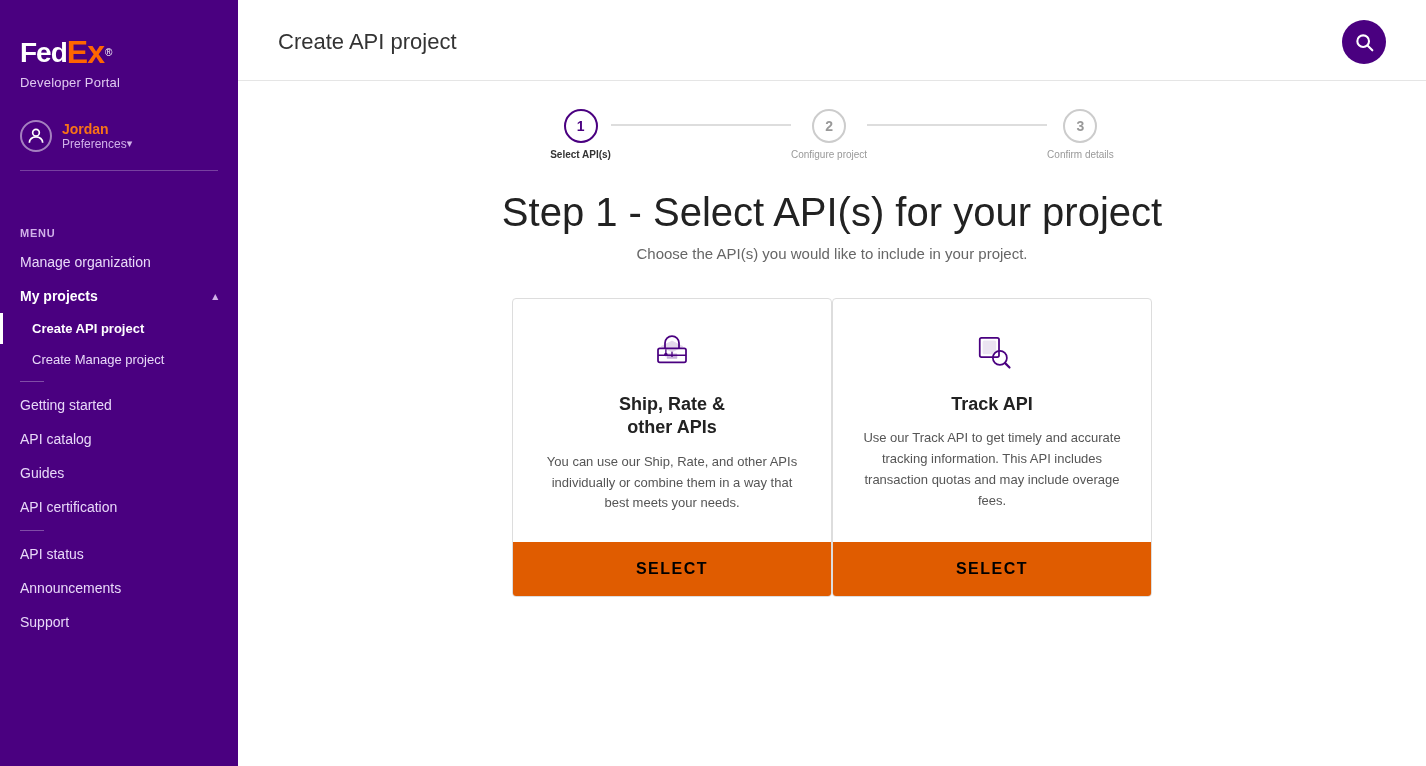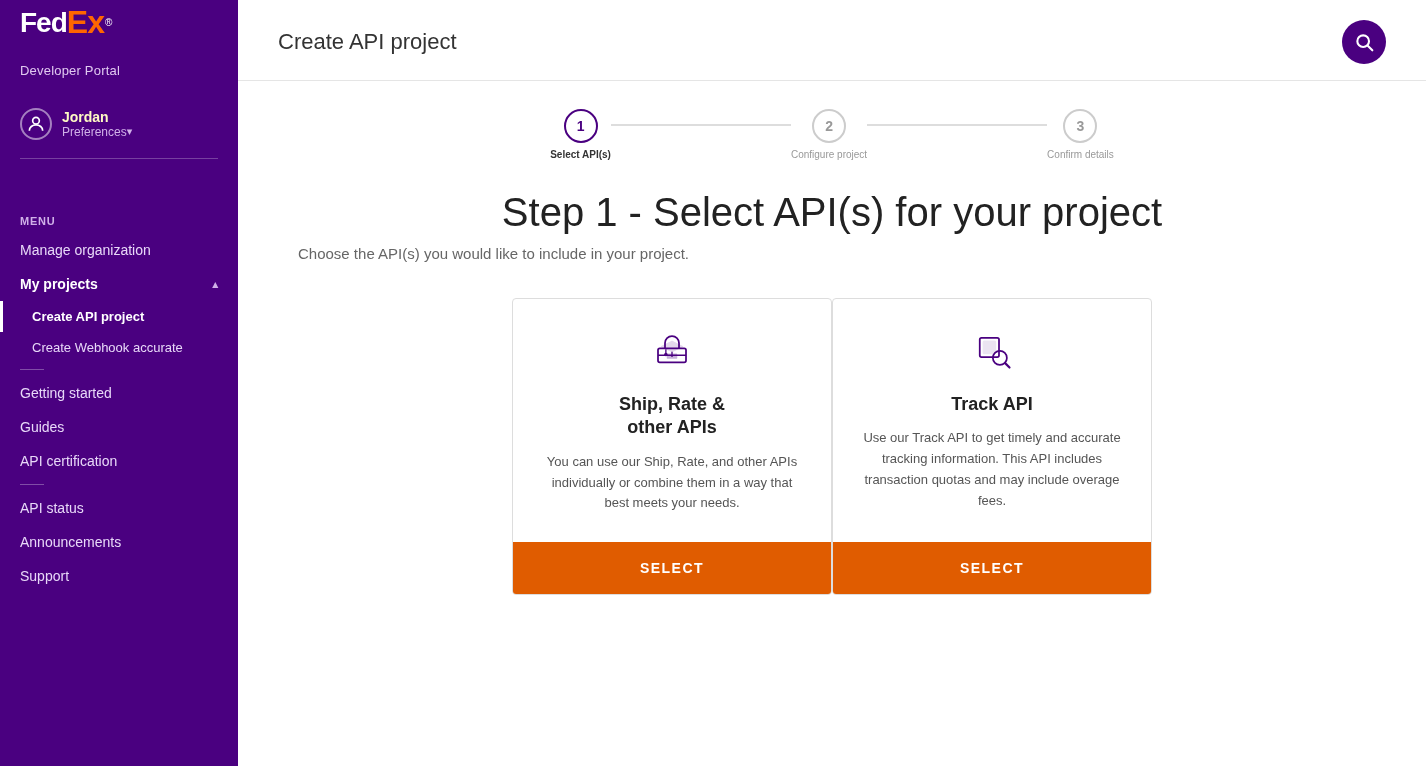--- a/index.html
+++ b/index.html
@@ -10,21 +10,21 @@
       width: 238px;
       min-width: 238px;
       background: #4a0080;
       color: white;
       display: flex;
       flex-direction: column;
       height: 766px;
       overflow-y: auto;
     }
     #sidebar-logo {
-      padding: 4px 20px 16px 20px;
+      padding: 34px 20px 16px 20px;
       display: flex;
       flex-direction: column;
       justify-content: center;
     }
     .fedex-logo {
       display: flex;
       align-items: center;
       margin-bottom: 4px;
     }
     .fedex-fed {
@@ -41,21 +41,21 @@
     }
     .fedex-reg {
       font-size: 10px;
       color: white;
       vertical-align: super;
       margin-left: 1px;
     }
     .dev-portal-label {
       font-size: 13px;
       color: #e0c8f0;
-      margin-top: 18px;
+      margin-top: 0;
       letter-spacing: 0.2px;
     }
 
     .sidebar-user {
       padding: 14px 20px 10px 20px;
       display: flex;
       align-items: center;
       gap: 10px;
     }
     .user-avatar {
@@ -67,21 +67,21 @@
       font-size: 16px;
       color: white;
     }
     .user-info {
       display: flex;
       flex-direction: column;
     }
     .user-name {
       font-size: 14px;
       font-weight: 600;
-      color: #fef9c3;
+      color: #f97316;
     }
     .user-prefs {
       display: flex;
       align-items: flex-start;
       gap: 0;
       font-size: 12px;
       color: #d0b0e8;
       cursor: pointer;
     }
     .sidebar-divider {
@@ -225,20 +225,21 @@
     .step-heading {
       font-size: 40px;
       font-weight: 300;
       color: #222;
       text-align: center;
       margin-bottom: 10px;
     }
     .step-subtext {
       font-size: 15px;
       color: #666;
+      text-align: center;
       margin-bottom: 36px;
     }
 
     
     .cards-row {
       display: flex;
       justify-content: center;
     }
     .api-card {
       width: 320px;
@@ -277,23 +278,23 @@
       margin-bottom: 28px;
     }
     .card-select-btn {
       width: calc(100% + 56px);
       margin-left: -28px;
       margin-right: -28px;
       padding: 18px 0;
       background: #e05c00;
       border: none;
       cursor: pointer;
-      font-size: 14px;
+      font-size: 16px;
       font-weight: 700;
-      color: #ffffff;
+      color: #000000;
       letter-spacing: 1.5px;
       text-align: center;
     }
   </style>
 </head>
 <body>
 
 <div id="sidebar">
   <div id="sidebar-logo">
     <div class="fedex-logo">
@@ -331,29 +332,32 @@
   <div class="sidebar-item active">
     <span>My projects</span>
     <span class="chevron-icon">▴</span>
   </div>
 
   <div class="sidebar-sub-item active-page">
     <span>Create API project</span>
   </div>
 
   <div class="sidebar-sub-item">
-    <span>Create Webhook accurate</span>
+    <span>Create Manage project</span>
   </div>
 
   <div class="short-divider"></div>
 
   <div class="sidebar-item">
     <span>Getting started</span>
   </div>
 
+  <div class="sidebar-item">
+    <span>API catalog</span>
+  </div>
 
   <div class="sidebar-item">
     <span>Guides</span>
   </div>
 
   <div class="sidebar-item">
     <span>API certification</span>
   </div>
 
   <div class="short-divider"></div>

